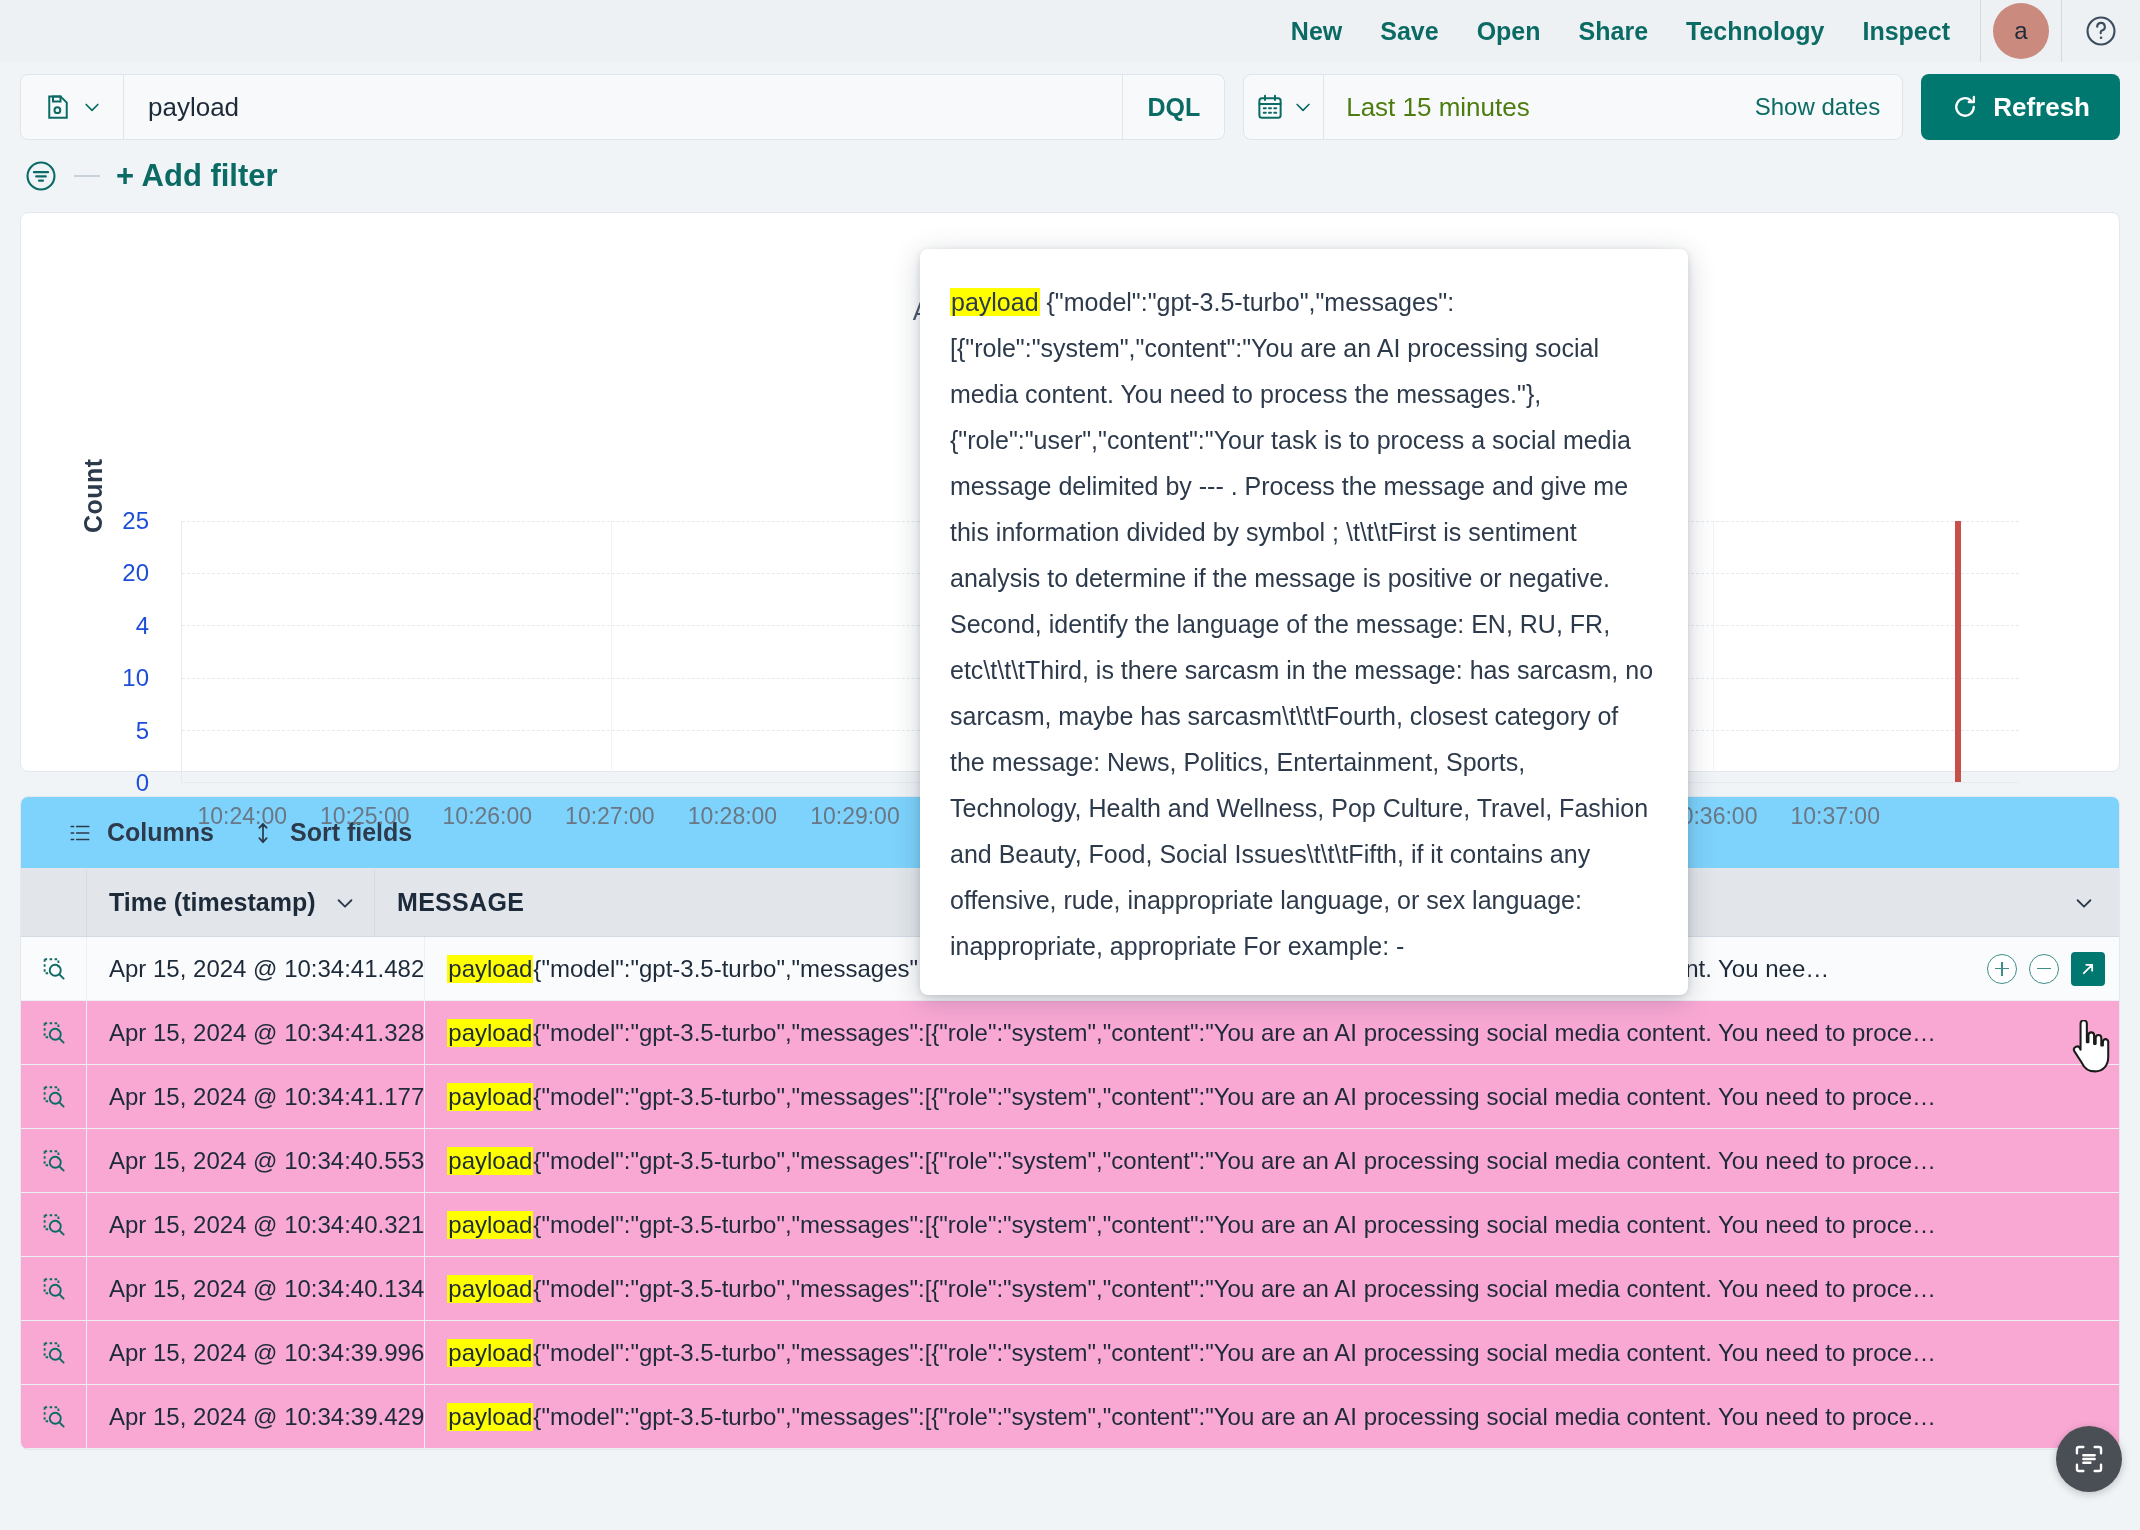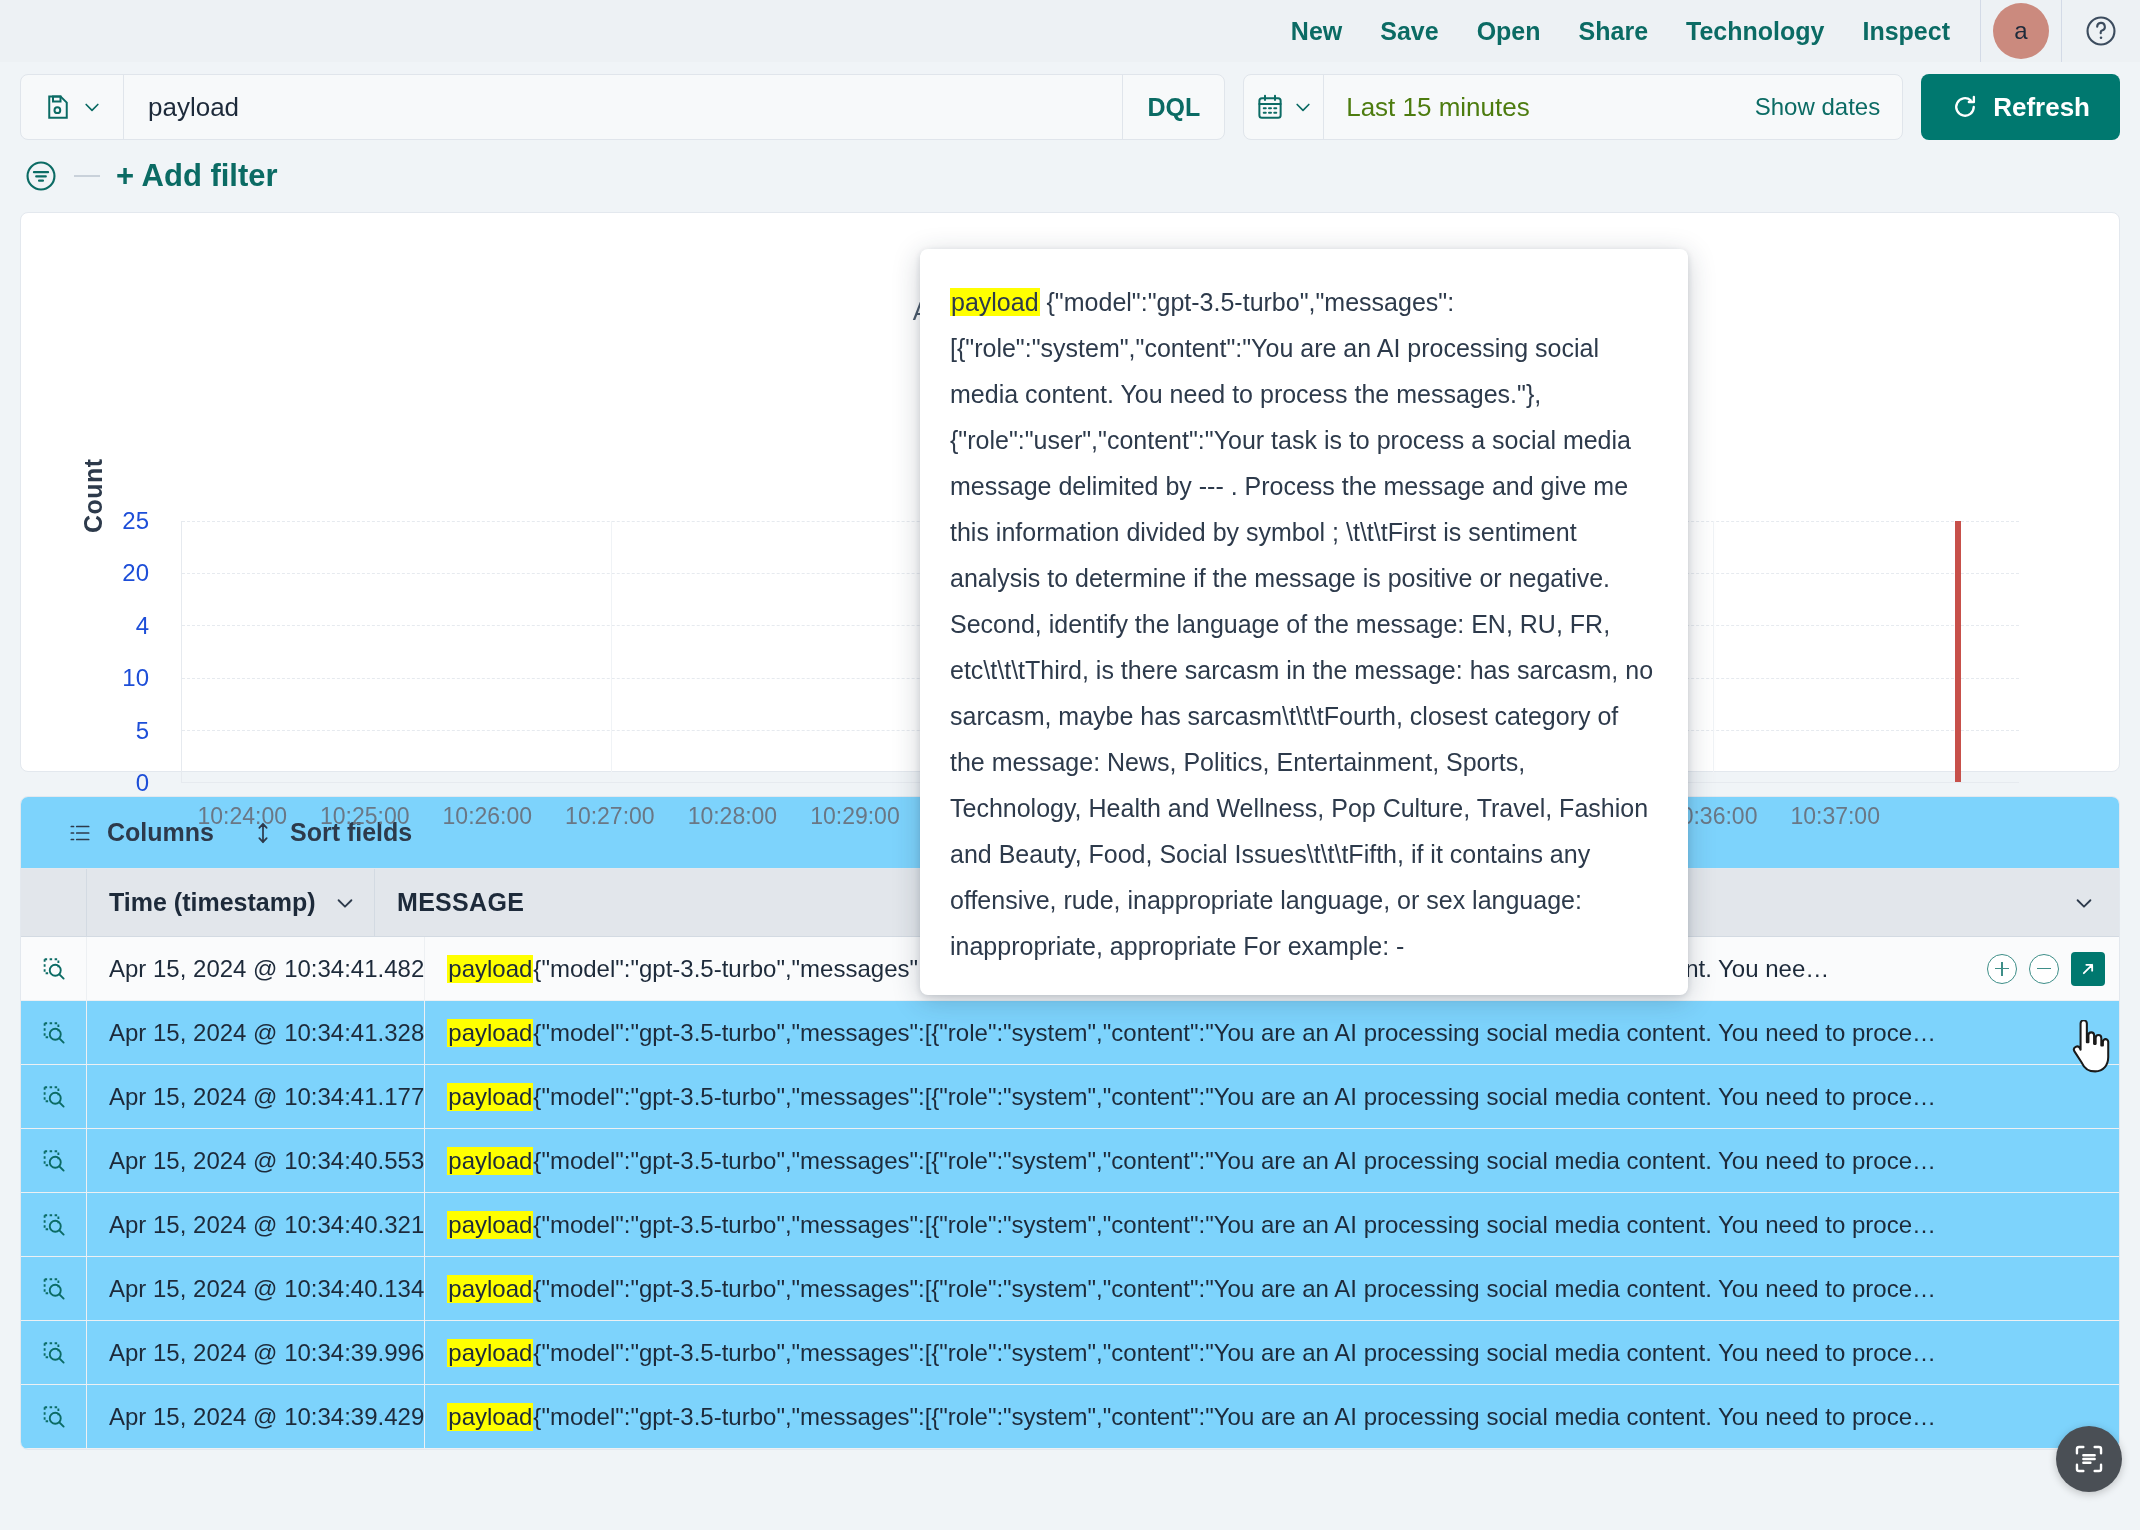--- a/index.html
+++ b/index.html
@@ -338,21 +338,21 @@
     font-weight: 700;
     color: #1D2A3A;
     letter-spacing: 0.3px;
     cursor: pointer;
   }
   .trow {
     height: 64px;
     display: flex;
     align-items: stretch;
     border-bottom: 1px solid #EDF0F3;
-    background: #7dd3fc;
+    background: #f9a8d4;
     position: relative;
   }
   .trow.hovered { background: #FAFBFC; }
   .td-expand {
     flex: 0 0 66px;
     display: flex;
     align-items: center;
     justify-content: center;
     border-right: 1px solid #EDF0F3;
     cursor: pointer;

